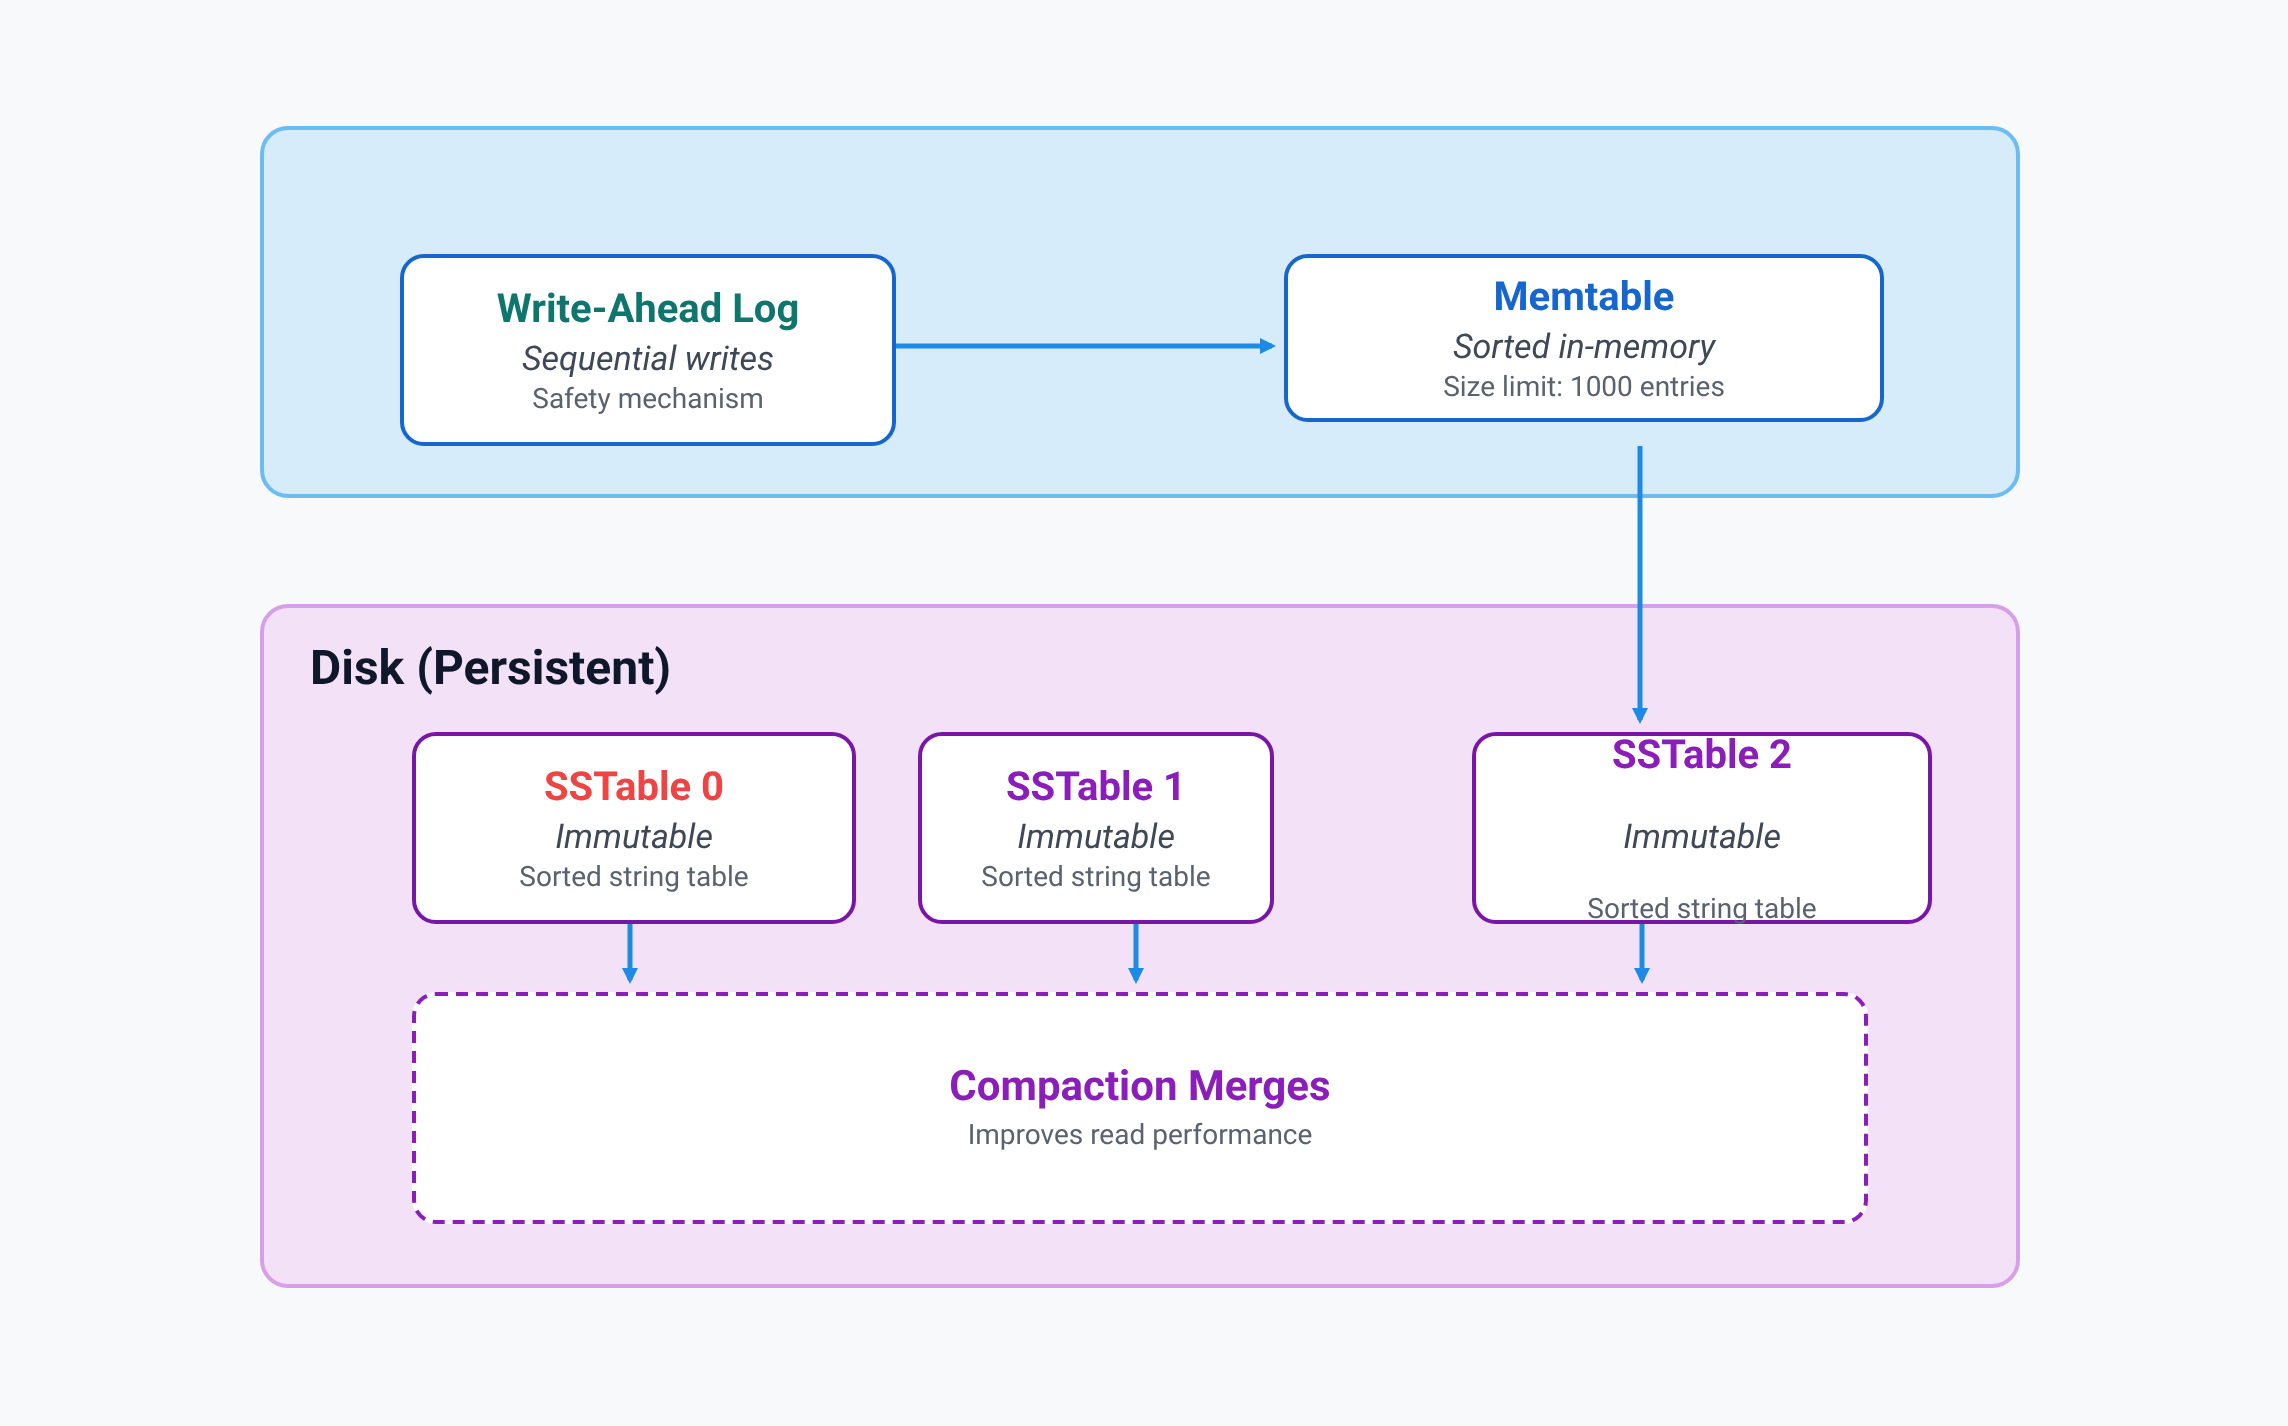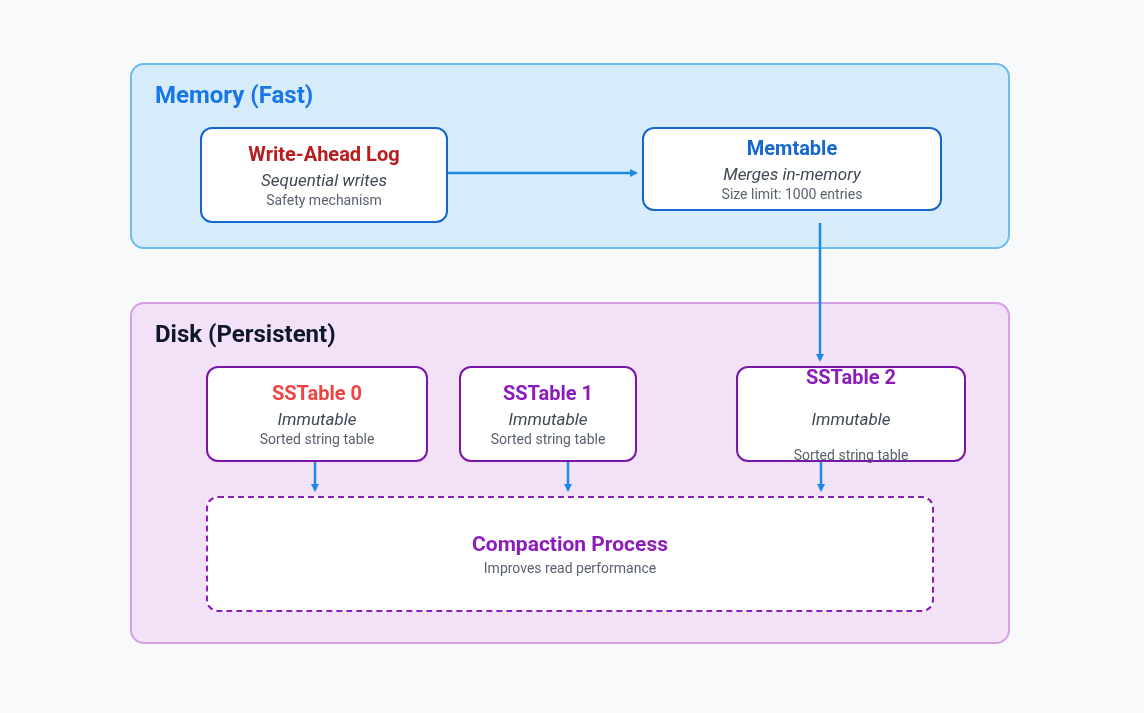--- a/index.html
+++ b/index.html
@@ -57,31 +57,30 @@
     left: 0; top: 0;
     width: 1144px;
     height: 713px;
     pointer-events: none;
   }
 </style>
 </head>
 <body>
 
 <div class="panel" style="left:130px; top:63px; width:880px; height:186px; background:#d6ecfb; border-color:#6cbcf2;">
-  <div class="panel-title" style="left:23px; top:16px; color:#1877e6;">Memory (Fast)</div>
 
   <div class="card" style="left:68px; top:62px; width:248px; height:96px; border-color:#1566cf;">
-    <div class="card-title" style="color:#b91c1c;">Write-Ahead Log</div>
+    <div class="card-title" style="color:#0f766e;">Write-Ahead Log</div>
     <div class="card-sub">Sequential writes</div>
     <div class="card-small">Safety mechanism</div>
   </div>
 
   <div class="card" style="left:510px; top:62px; width:300px; height:84px; border-color:#1566cf;">
     <div class="card-title" style="color:#1566cf;">Memtable</div>
-    <div class="card-sub">Merges in-memory</div>
+    <div class="card-sub">Sorted in-memory</div>
     <div class="card-small">Size limit: 1000 entries</div>
   </div>
 </div>
 
 <div class="panel" style="left:130px; top:302px; width:880px; height:342px; background:#f3e1f8; border-color:#d79eea;">
   <div class="panel-title" style="left:23px; top:16px; color:#0f172a;">Disk (Persistent)</div>
 
   <div class="card" style="left:74px; top:62px; width:222px; height:96px; border-color:#7a16a7;">
     <div class="card-title" style="color:#ef4444;">SSTable 0</div>
     <div class="card-sub">Immutable</div>
@@ -94,21 +93,21 @@
     <div class="card-small">Sorted string table</div>
   </div>
 
   <div class="card" style="left:604px; top:62px; width:230px; height:96px; border-color:#7a16a7;gap:16px;">
     <div class="card-title" style="color:#8b1dbb;">SSTable 2</div>
     <div class="card-sub">Immutable</div>
     <div class="card-small">Sorted string table</div>
   </div>
 
   <div class="card compaction" style="left:74px; top:192px; width:728px; height:116px; border-color:#8b1dbb;">
-    <div class="card-title" style="color:#8b1dbb; font-size:21px;">Compaction Process</div>
+    <div class="card-title" style="color:#8b1dbb; font-size:21px;">Compaction Merges</div>
     <div class="card-small">Improves read performance</div>
   </div>
 </div>
 
 <svg class="arrows">
   <defs>
     <marker id="arrowhead" markerWidth="8" markerHeight="8" refX="6" refY="4" orient="auto" markerUnits="userSpaceOnUse">
       <path d="M0,0 L8,4 L0,8 Z" fill="#1d8ae6"></path>
     </marker>
   </defs>

